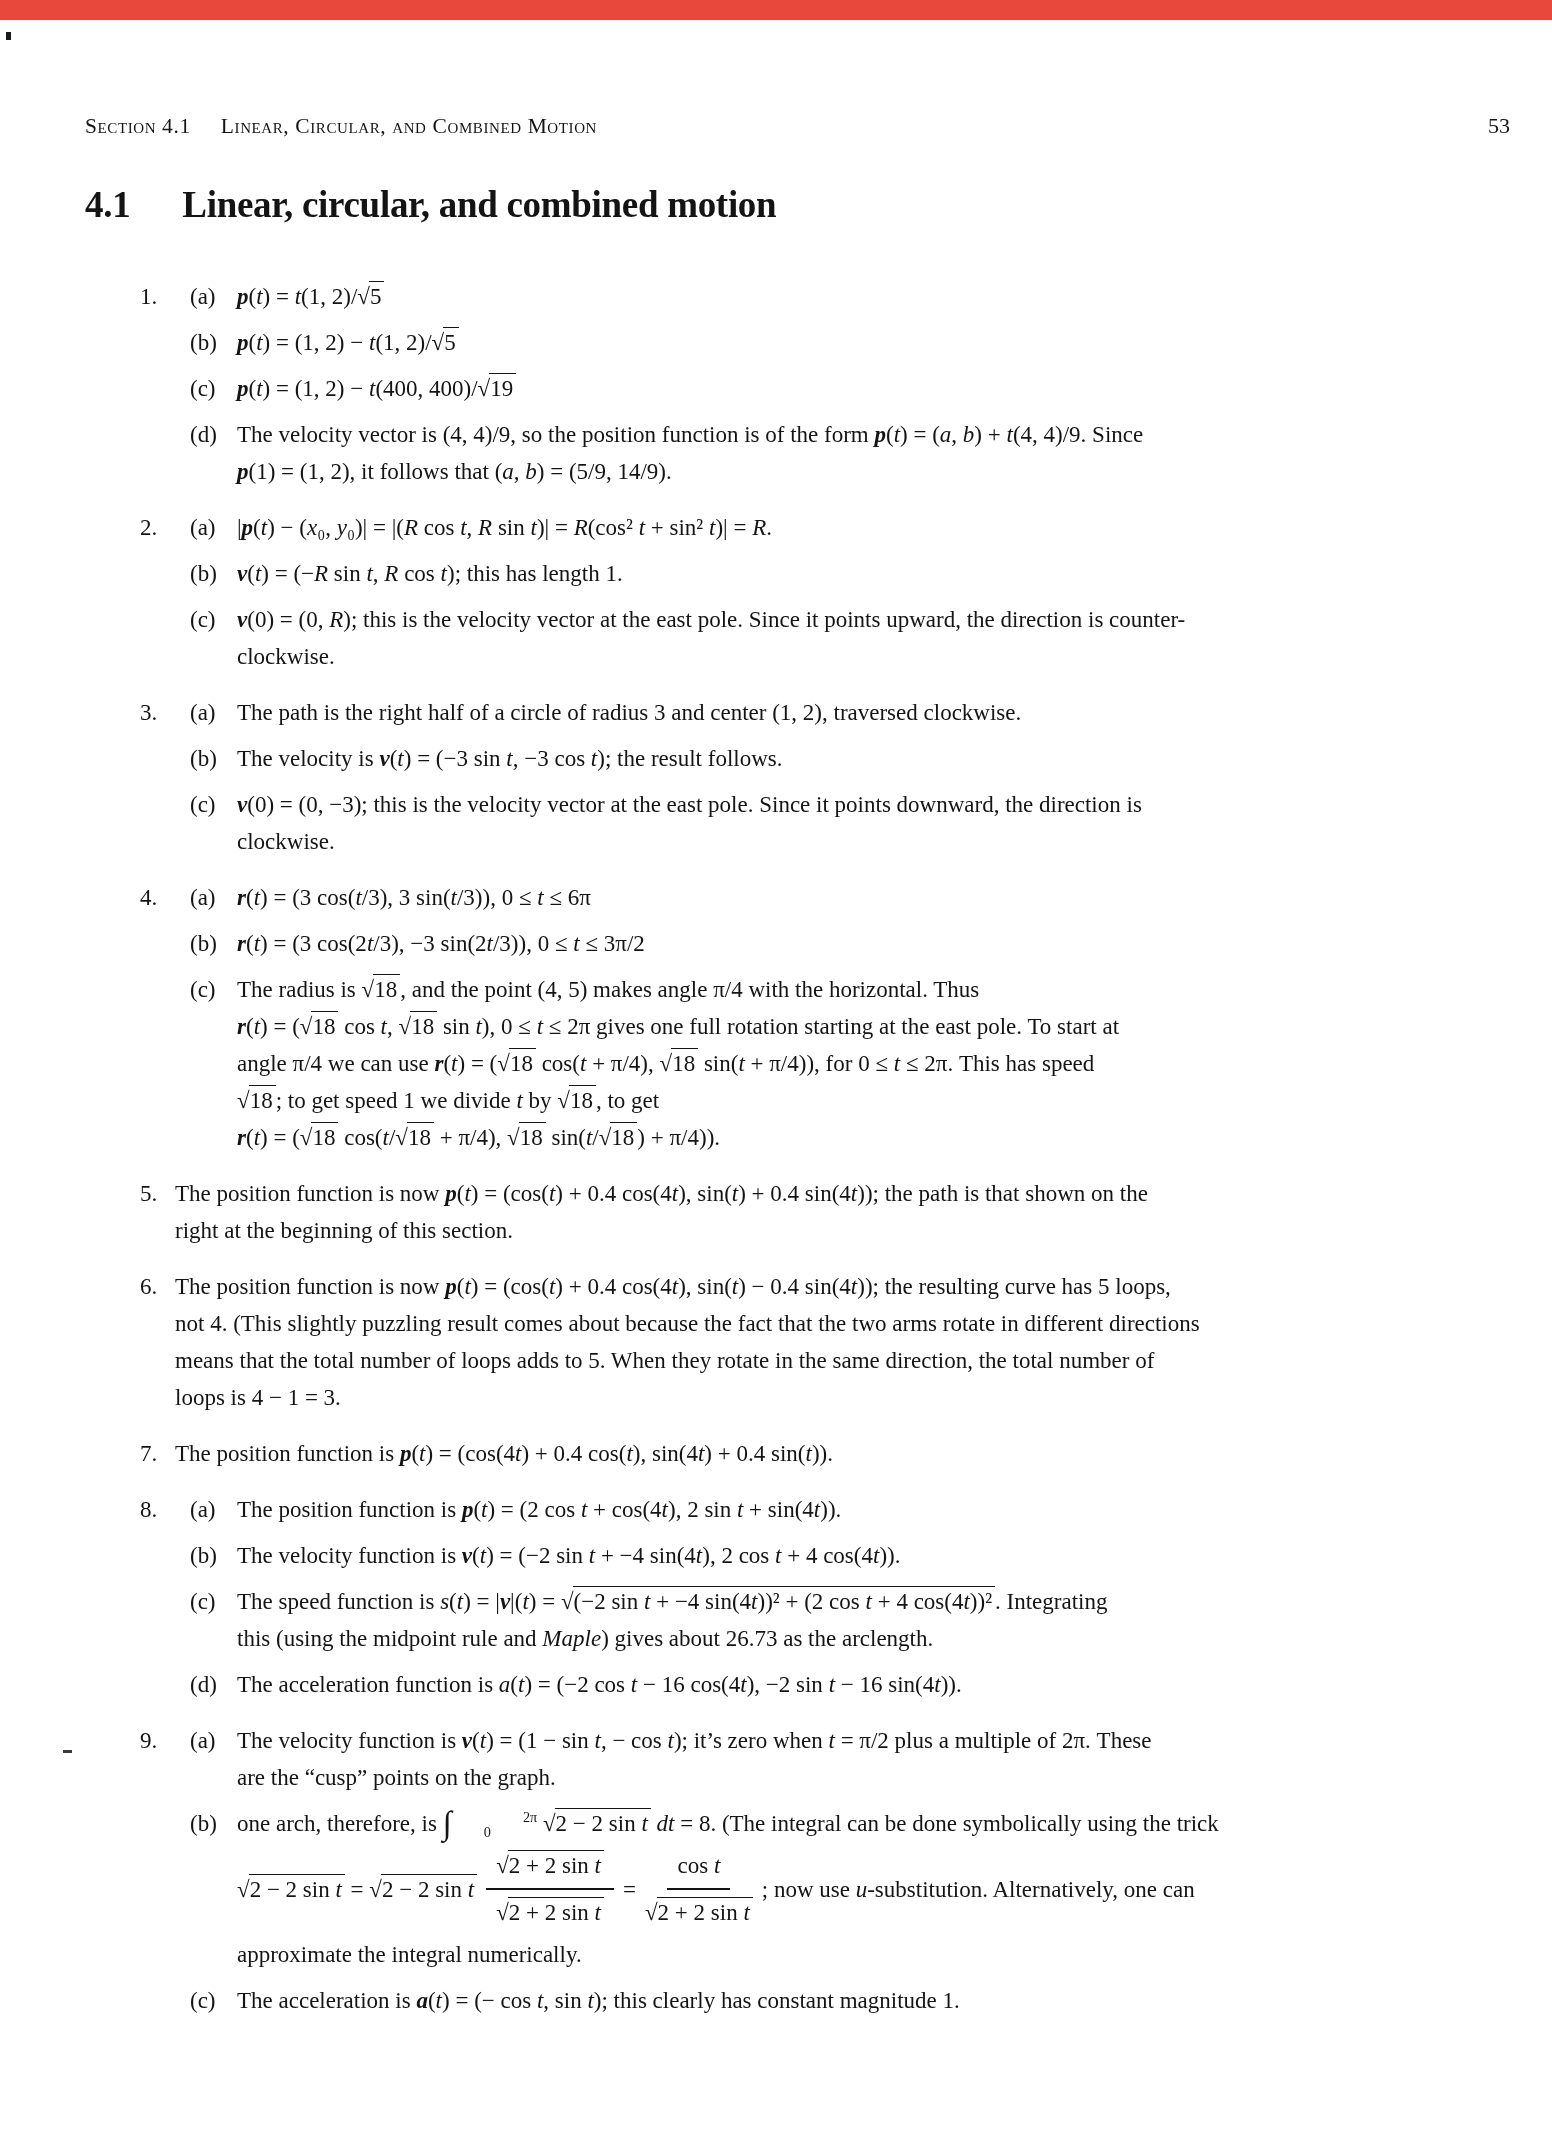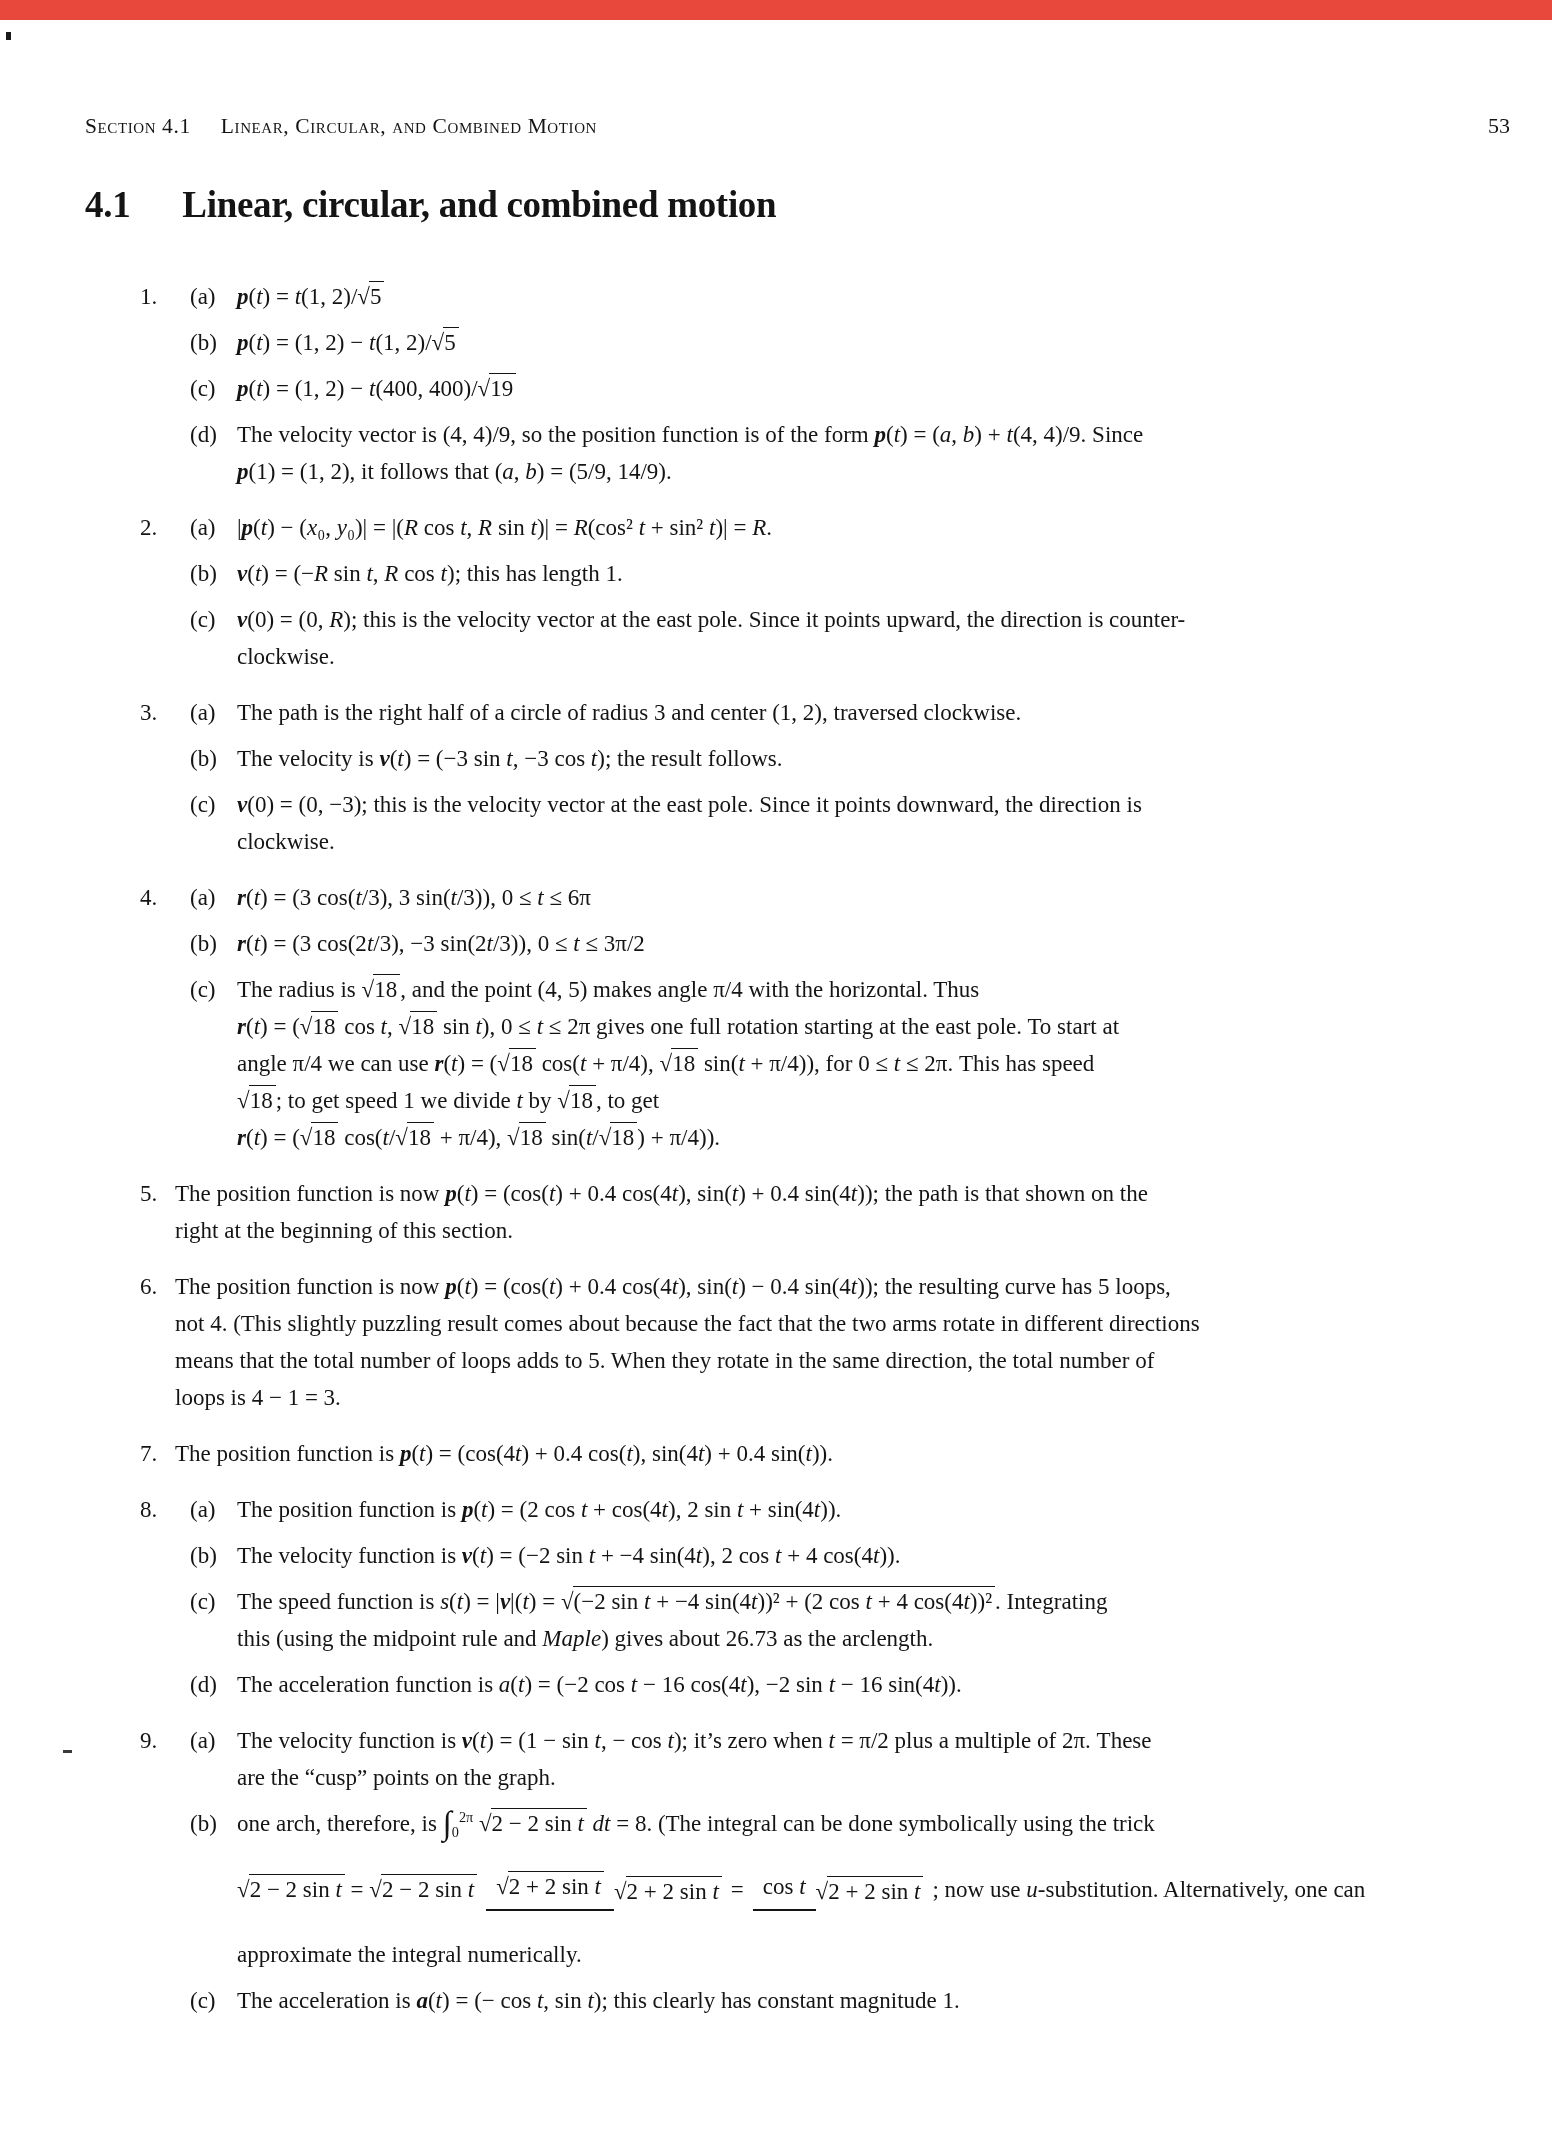--- a/index.html
+++ b/index.html
@@ -40,25 +40,25 @@
   .pbody{flex:1;min-width:0;}
   .part{display:flex;margin-bottom:9px;}
   .plabel{width:47px;flex:none;margin-left:15px;}
   .ptext{flex:1;min-width:0;}
   .line{white-space:nowrap;}
 
   i{font-style:italic;}
   .vec{font-weight:700;font-style:italic;}
   .rsign{letter-spacing:-1px;}
   .rbar{border-top:1.6px solid #141414;padding:2px 3px 0 1px;}
-  sub,sup{font-size:0.62em;line-height:0;}
+  sub,sup{font-size:0.62em;line-height:0;margin-left:32px;}
   .int{font-size:1.45em;line-height:0;vertical-align:-3px;}
 
   .fracline{display:flex;align-items:center;white-space:nowrap;min-height:94px;}
-  .frac{display:inline-flex;flex-direction:row;align-items:center;margin:0 9px;}
+  .frac{display:inline-flex;flex-direction:column;align-items:center;margin:0 9px;}
   .fnum{padding:0 10px 4px;border-bottom:2.2px solid #141414;}
   .fden{padding-top:4px;}
 </style>
 </head>
 <body>
 
 <div class="top-bar" style="background: rgb(232, 71, 59);"></div>
 <div class="speck speck-a"></div>
 <div class="speck speck-b"></div>
 

